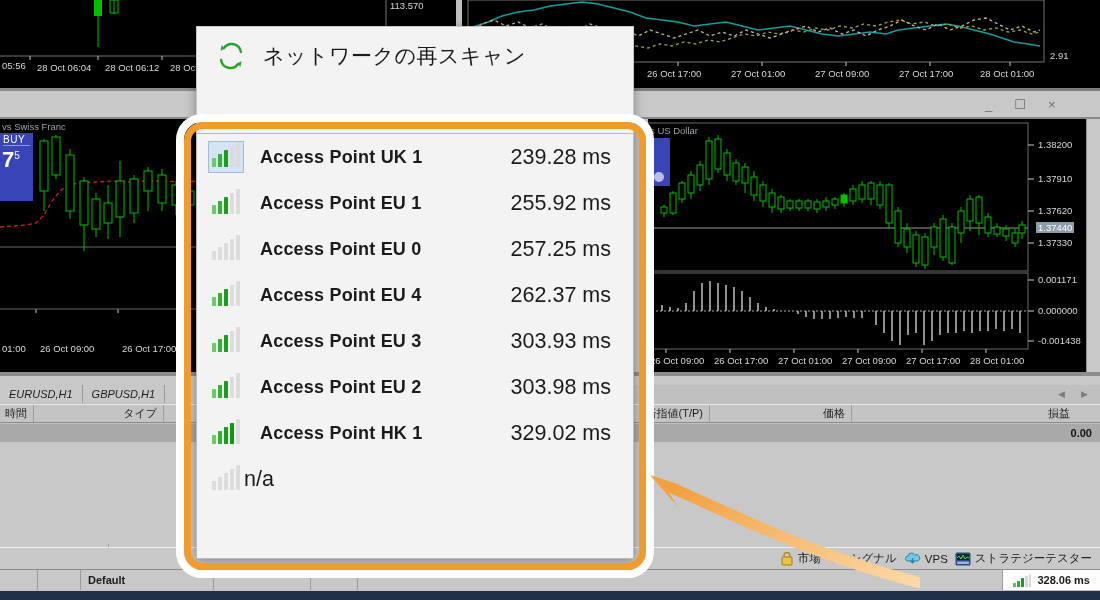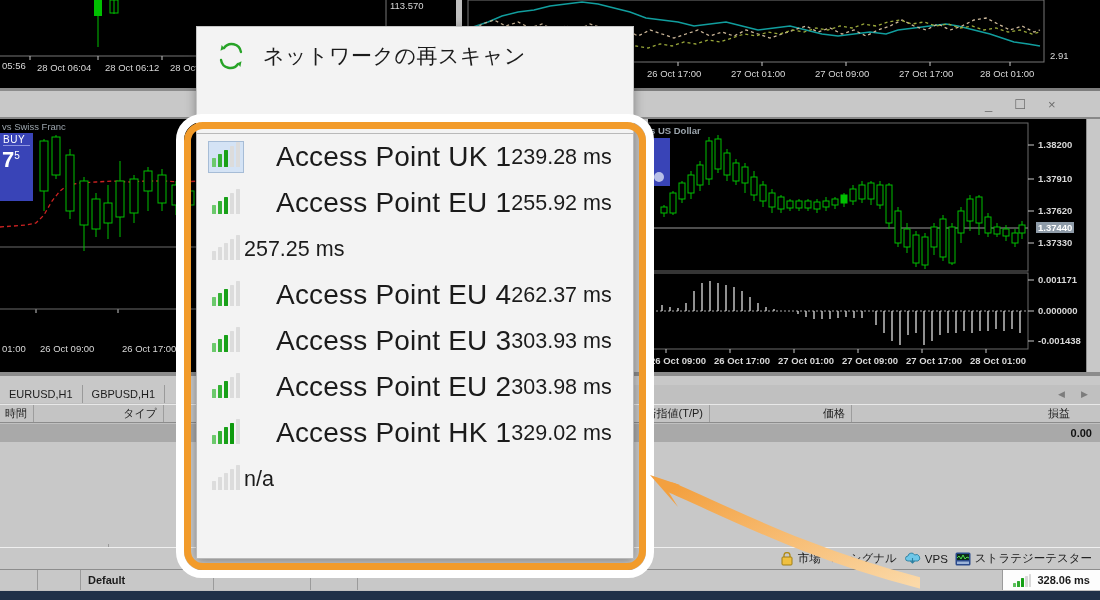--- a/index.html
+++ b/index.html
@@ -24,21 +24,21 @@
   .price-lbl {
     position:absolute; color:#d8d8d8; font-size:9.5px; white-space:nowrap;
   }
   .price-lbl.hi { background:#8e9ba8; color:#fff; padding:0 2px; }
   .chart-title { position:absolute; color:#9aa3ab; font-size:9.5px; white-space:nowrap; }
 
   
   .panel { position:absolute; background:#c8c8c8; }
 
   .tabrow { position:absolute; height:18px; background:#c8c8c8;
-            display:flex; align-items:center; font-size:11px; color:#1c1c1c; }
+            display:flex; align-items:center; font-size:11px; color:#1c1c1c;font-style:italic; }
   .tabrow .tab { padding:0 9px; border-right:1px solid #9a9a9a; line-height:18px;
                  white-space:nowrap; }
   .tabrow .tab.sel { font-weight:bold; }
   .tabrow .tab .sup { color:#b02020; font-size:8px; vertical-align:sub; }
 
   .colhdr { position:absolute; height:19px; background:#c4c4c4;
             border-top:1px solid #e8e8e8; border-bottom:1px solid #8c8c8c;
             display:flex; align-items:center; font-size:11px; color:#202020; }
   .colhdr .cell { height:100%; display:flex; align-items:center;
                   justify-content:flex-end; padding-right:6px;
@@ -112,22 +112,22 @@
   }
   .ap-row {
     display:flex; align-items:center; height:46px; padding:0 22px 0 11px;
     font-size:21px; color:#1b1b1b;
   }
   .ap-row.sel .icowrap { background:#d4e3f5; border:1px solid #a6bcd6; }
   .icowrap { width:36px; height:32px; display:flex; align-items:flex-end;
              justify-content:center; gap:2px; padding-bottom:5px; flex:0 0 auto;
              box-sizing:border-box; }
   .bar { width:4px; border-radius:.5px; }
-  .ap-name { margin-left:32px; flex:1 1 auto; white-space:nowrap;
-             font-size:28px; letter-spacing:.2px; }
+  .ap-name { margin-left:16px; flex:1 1 auto; white-space:nowrap;
+             font-size:18px; letter-spacing:.2px;font-weight:bold; }
   .ap-ping { white-space:nowrap; font-size:21.5px; }
 
   
   .ico-user { width:26px; height:28px; position:relative; flex:0 0 auto;}
   .ico-user .h { position:absolute; left:7px; top:1px; width:12px; height:12px;
                  border-radius:50%; background:#4c9fd6; }
   .ico-user .b { position:absolute; left:1px; top:15px; width:24px; height:13px;
                  border-radius:12px 12px 3px 3px; background:#4c9fd6; }
   .ico-refresh { width:28px; height:28px; flex:0 0 auto; }
 
@@ -261,21 +261,21 @@
     </div>
 
     <div class="buybadge" style="left:0;top:133px;width:33px;height:68px;">
       <div class="t">BUY</div>
       <div class="rule"></div>
       <div class="n">
         <span>7</span><sup>5</sup>
       </div>
     </div>
 
-    <div class="chart-black" style="left:648px;top:119px;width:452px;height:260px;font-weight:bold;">
+    <div class="chart-black" style="left:648px;top:119px;width:452px;height:260px;">
       <svg width="452" height="253" style="position:absolute;left:0;top:0;">
         <rect x="0" y="4" width="380" height="148" fill="#000" stroke="#6a6a6a"></rect>
         <rect x="0" y="154" width="380" height="76" fill="#000" stroke="#6a6a6a"></rect>
 
         <line x1="0" y1="109" x2="380" y2="109" stroke="#9a9a9a" stroke-width="1"></line>
 
         <g stroke="#00c000" fill="#000" stroke-width="1">
           <line x1="16" y1="86" x2="16" y2="98"></line>
             <rect x="13" y="88" width="6" height="6"></rect>
           <line x1="25" y1="72" x2="25" y2="96"></line>
@@ -573,20 +573,21 @@
           <span class="ap-ping">255.92 ms</span>
         </div>
         <div class="ap-row">
           <span class="icowrap">
             <span class="bar" style="height: 9px; background: rgb(220, 220, 220);"></span>
             <span class="bar" style="height: 13px; background: rgb(220, 220, 220);"></span>
             <span class="bar" style="height: 17px; background: rgb(220, 220, 220);"></span>
             <span class="bar" style="height: 21px; background: rgb(220, 220, 220);"></span>
             <span class="bar" style="height: 25px; background: rgb(220, 220, 220);"></span>
           </span>
+          <span class="ap-name">Access Point EU 0</span>
           <span class="ap-ping">257.25 ms</span>
         </div>
         <div class="ap-row">
           <span class="icowrap">
             <span class="bar" style="height: 9px; background: rgb(108, 201, 108);"></span>
             <span class="bar" style="height: 13px; background: rgb(52, 177, 52);"></span>
             <span class="bar" style="height: 17px; background: rgb(24, 160, 24);"></span>
             <span class="bar" style="height: 21px; background: rgb(220, 220, 220);"></span>
             <span class="bar" style="height: 25px; background: rgb(220, 220, 220);"></span>
           </span>

